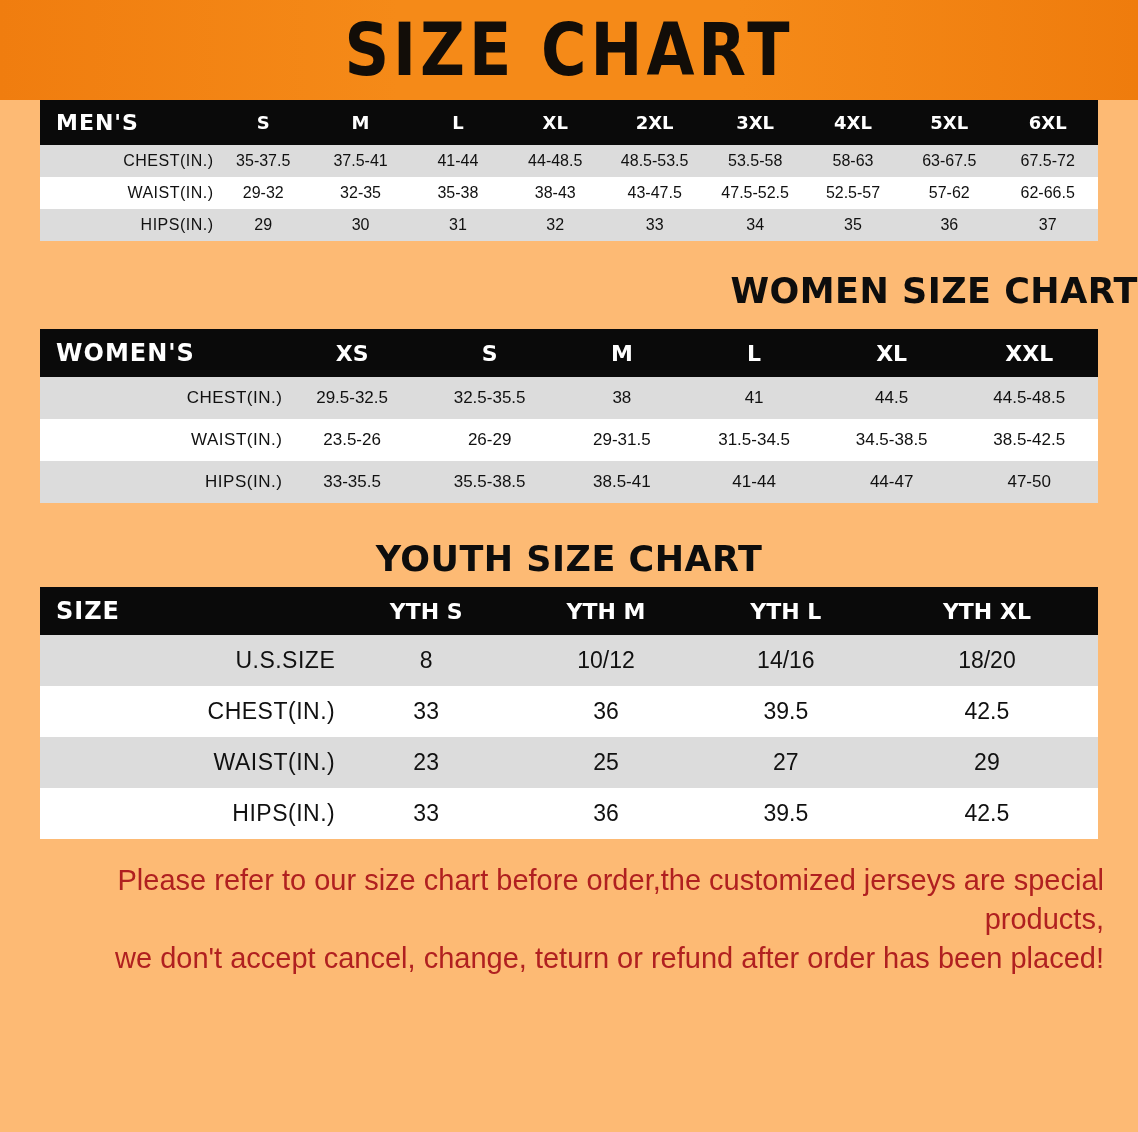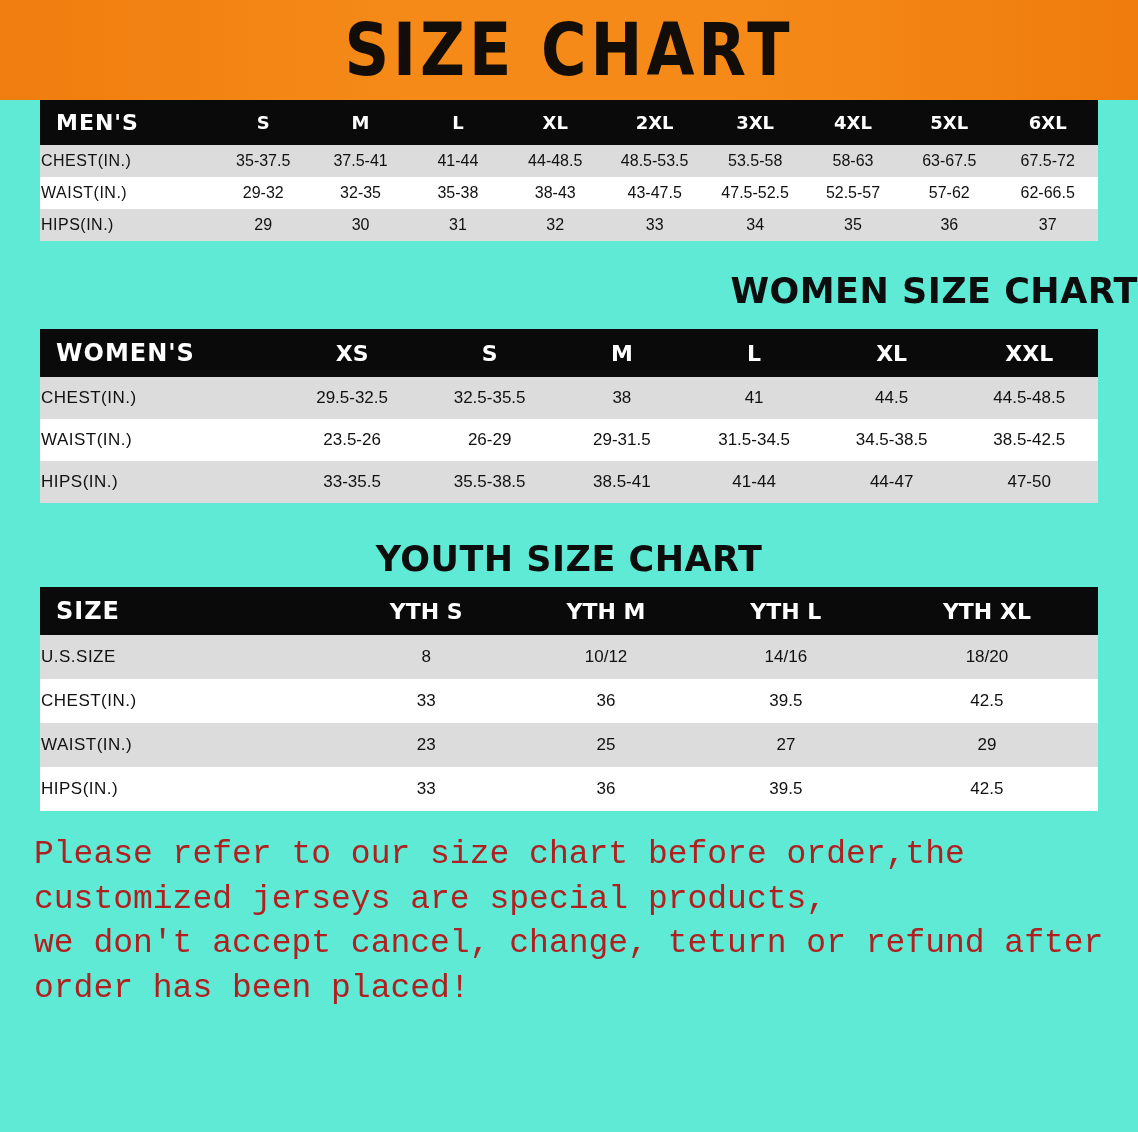--- a/index.html
+++ b/index.html
@@ -10,21 +10,21 @@
     width: 1138px;
     height: 1132px;
     background: #ffffff;
     font-family: "Liberation Sans", sans-serif;
     overflow: hidden;
   }
   .page {
     position: relative;
     width: 1138px;
     height: 1132px;
-    background: #5eead4;
+    background: #fdba74;
   }
 
   
   .banner {
     height: 100px;
     background: linear-gradient(90deg, #f07d0f 0%, #f58a18 35%, #f58a18 65%, #ef7c0d 100%);
     display: flex;
     align-items: center;
     justify-content: center;
   }
@@ -74,50 +74,50 @@
     letter-spacing: 1px;
     margin-left: 21px;
   }
   tbody td {
     text-align: center;
     color: #111111;
     font-family: "Liberation Sans", sans-serif;
     white-space: nowrap;
   }
   tbody td.rowlabel {
-    text-align: left;
+    text-align: right;
     letter-spacing: 0.5px;
   }
   tbody tr.shade td { background: #dcdcdc; }
   tbody tr.plain td { background: #ffffff; }
 
   
   #men-table thead th { font-size: 18px; }
   #men-table thead th.rowhead { font-size: 22px; }
   #men-table tbody td { font-size: 16px; padding: 7px 1px; }
   #men-table tbody td.rowlabel { font-size: 16px; }
 
   
   #women-table thead th { font-size: 22px; }
   #women-table thead th.rowhead { font-size: 24px; }
   #women-table tbody td { font-size: 17px; padding: 11px 1px; }
 
   
   #youth-table thead th { font-size: 22px; }
   #youth-table thead th.rowhead { font-size: 24px; }
-  #youth-table tbody td { font-size: 17px; padding: 12px 1px; }
+  #youth-table tbody td { font-size: 23px; padding: 12px 1px; }
 
   
   .note {
     margin: 22px 34px 0 34px;
     color: #b02020;
-    font-family: Liberation Mono, monospace;
-    font-size: 33px;
+    font-family: Liberation Sans, sans-serif;
+    font-size: 29px;
     line-height: 1.35;
-    text-align: left;
+    text-align: right;
   }
   .note span { display: block; }
 </style>
 </head>
 <body>
 
 <div class="page">
 
   <div class="banner">
     <div class="banner-title">SIZE CHART</div>

